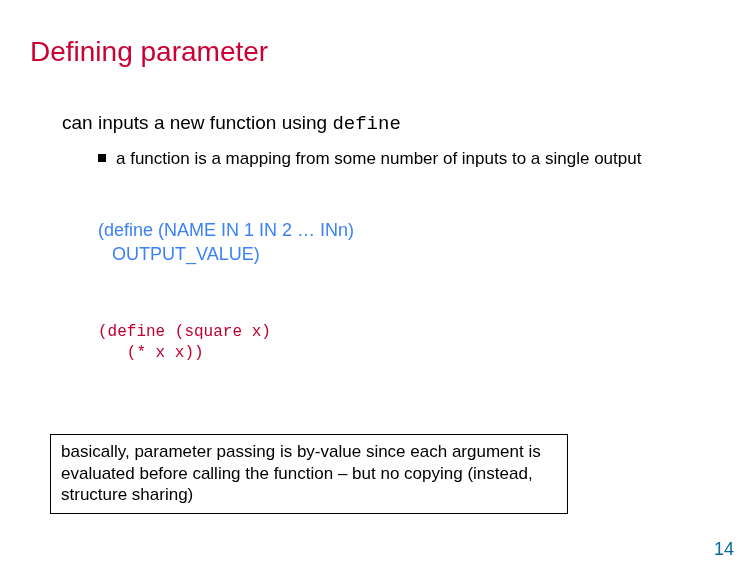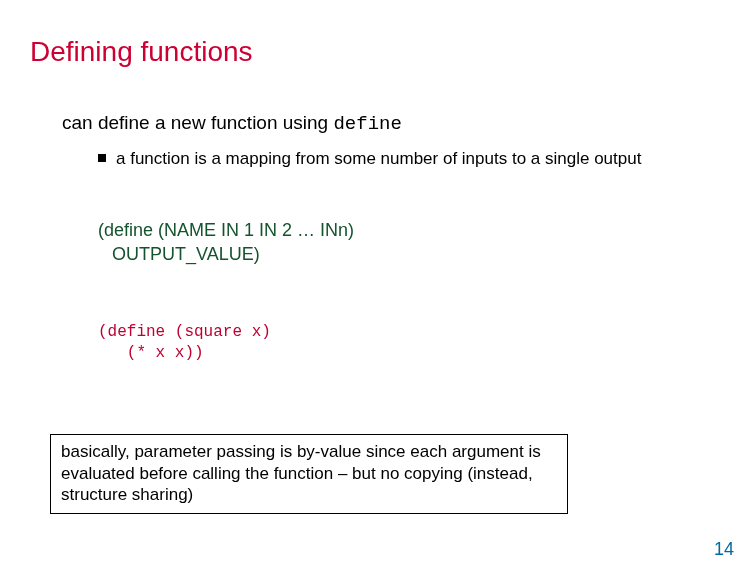--- a/index.html
+++ b/index.html
@@ -49,21 +49,21 @@
   .bullet-text {
     font-size: 17px;
     color: #000000;
     line-height: 1.25;
   }
   .template-block {
     position: absolute;
     top: 218px;
     left: 98px;
     font-size: 18px;
-    color: #14532d;
+    color: #3b82f6;
     line-height: 1.35;
   }
   .template-line2 {
     padding-left: 14px;
   }
   .code-examples {
     position: absolute;
     top: 322px;
     left: 98px;
     right: 50px;
@@ -93,24 +93,24 @@
     position: absolute;
     right: 22px;
     bottom: 16px;
     font-size: 18px;
     color: #0369a1;
   }
 </style>
 </head>
 <body>
 
-<h1 class="title">Defining functions</h1>
+<h1 class="title">Defining parameter</h1>
 
 <div class="intro">
-  <span>can define a new function using </span><span class="code-inline">define</span>
+  <span>can inputs a new function using </span><span class="code-inline">define</span>
 </div>
 
 <div class="bullet-row">
   <span class="bullet-marker"></span>
   <span class="bullet-text">a function is a mapping from some number of inputs to a single output</span>
 </div>
 
 <div class="template-block">
   <div>(define (NAME IN 1 IN 2 … INn)</div>
   <div class="template-line2">OUTPUT_VALUE)</div>

